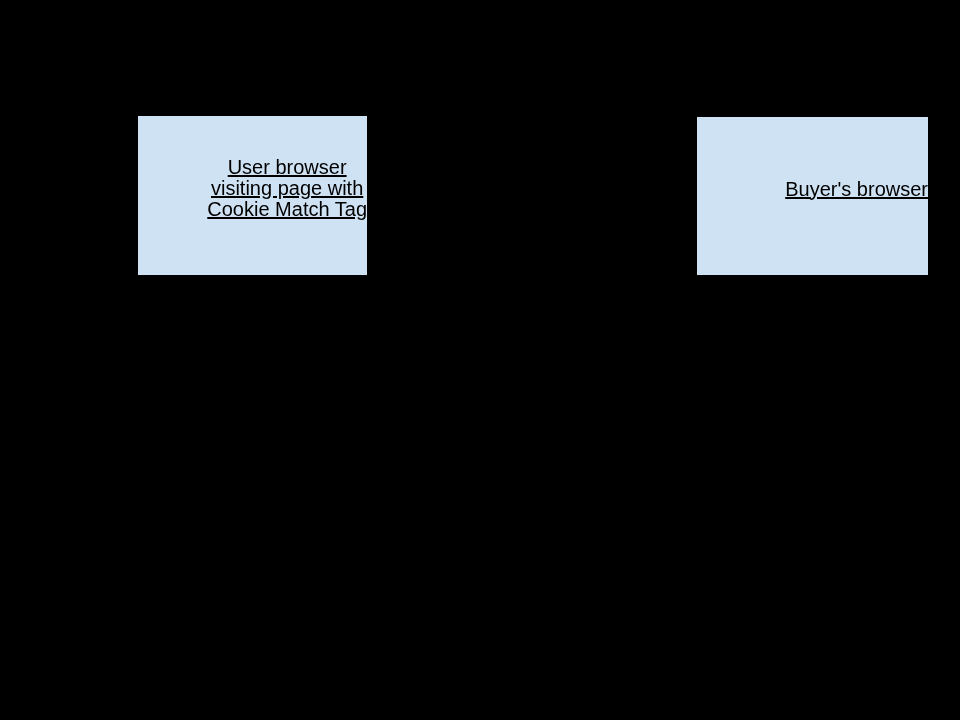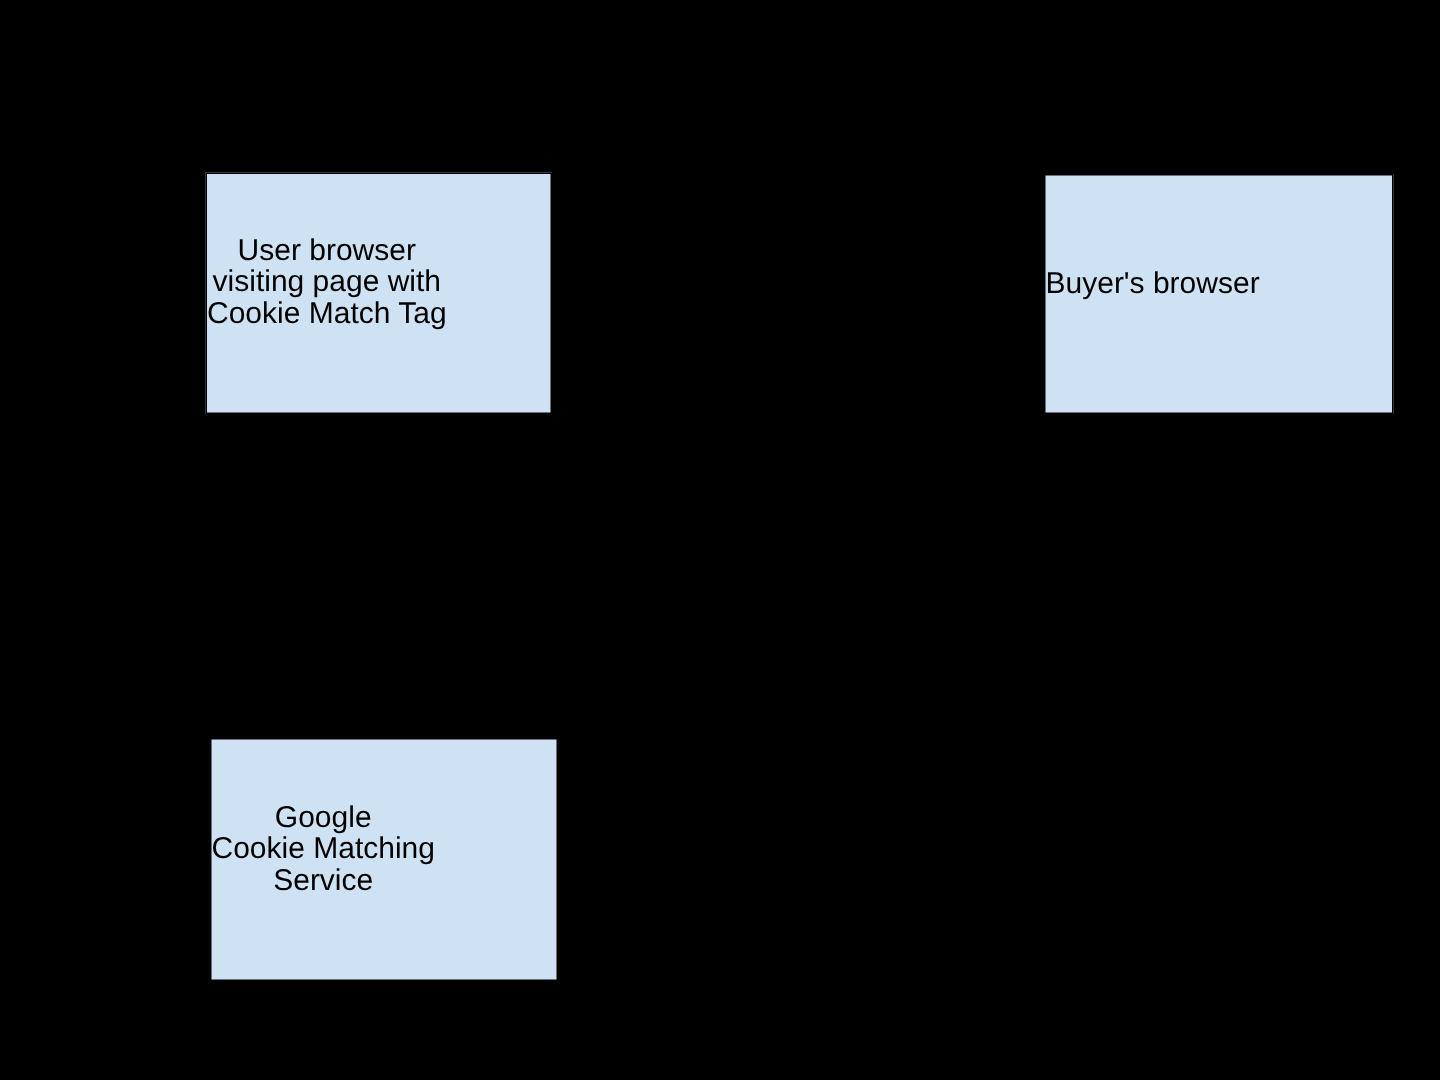--- a/index.html
+++ b/index.html
@@ -19,21 +19,22 @@
     height: 720px;
     background: var(--bg, #000000);
   }
   .node {
     position: absolute;
     box-sizing: border-box;
     background: var(--node-fill, #cfe2f3);
     border: 1px solid var(--node-border, #000000);
     display: flex;
     align-items: center;
-    justify-content: flex-start;
+    justify-content: flex-end;
+    text-decoration: underline;
   }
   .node-label {
     display: block;
     color: var(--node-text, #000000);
     font-size: 20px;
     line-height: 21px;
     text-align: center;
     white-space: pre-line;
     transform: translateY(-7px);
   }
@@ -64,19 +65,14 @@
   <div class="node node-user-browser">
     <span class="node-label">User browser
 visiting page with
 Cookie Match Tag</span>
   </div>
 
   <div class="node node-buyers-service">
     <span class="node-label">Buyer's browser</span>
   </div>
 
-  <div class="node node-google-cms">
-    <span class="node-label">Google
-Cookie Matching
-Service</span>
-  </div>
 
 </div>
 
 </body></html>

